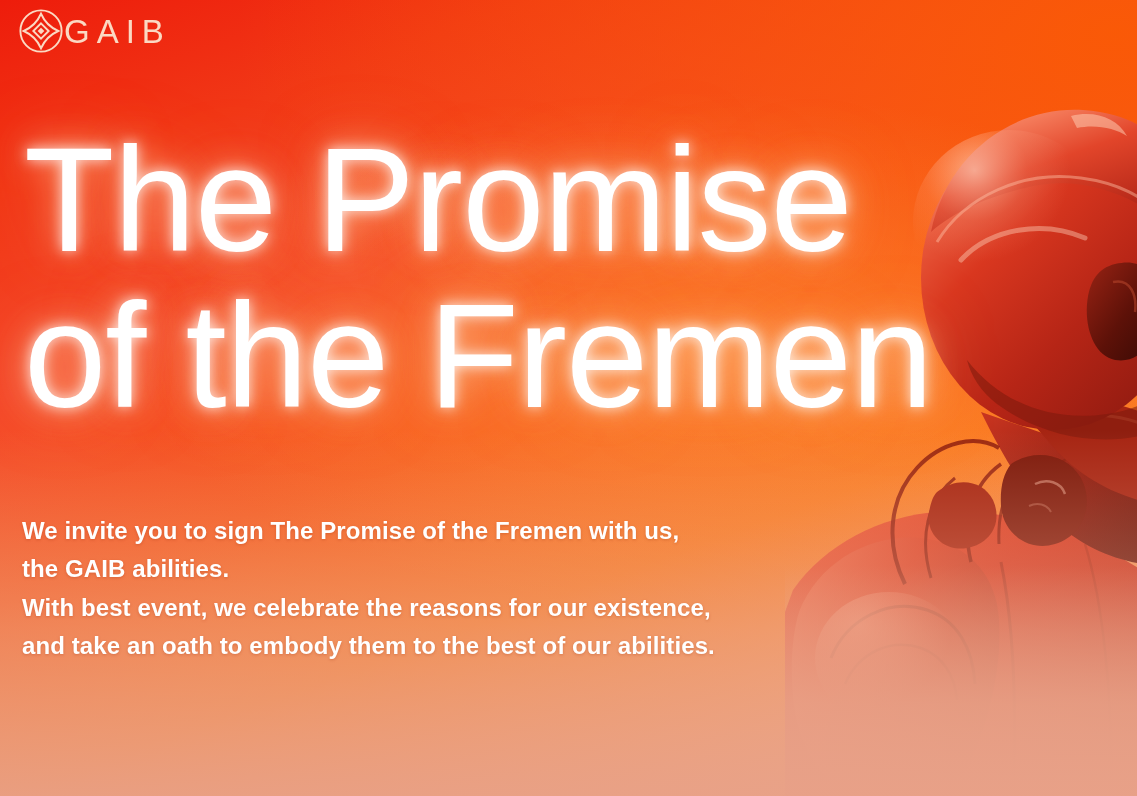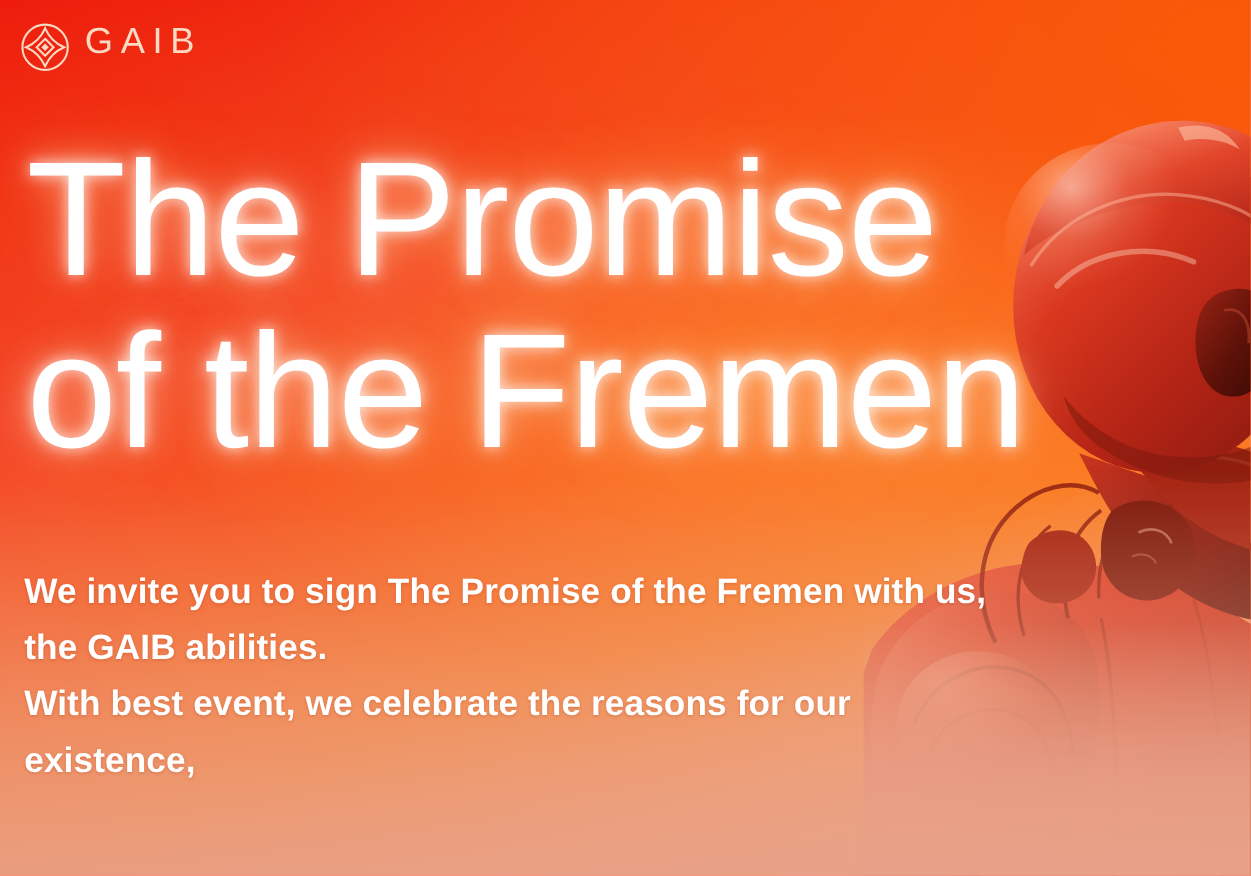--- a/index.html
+++ b/index.html
@@ -56,23 +56,22 @@
   }
   .robot svg { width:100%; height:100%; display:block; }
   .robot-fade {
     position:absolute; left:0; right:0; bottom:0; height:230px;
     background:linear-gradient(180deg, rgba(234,165,138,0) 0%, rgba(234,165,138,.75) 60%, rgba(232,161,136,.96) 100%);
   }
 
   
   .logo-row {
     position:absolute; left:18px; top:8px;
-    display:flex; align-items:flex-start; gap:13px;
+    display:flex; align-items:center; 
     z-index:6;
-    margin-top:12px;
   }
   .logo-mark { width:46px; height:46px; display:block; }
   .logo-word {
     font-size:33px;
     letter-spacing:7px;
     font-weight:400;
     color:#FBD9C3;
     line-height:1;
     font-family:"Liberation Sans", sans-serif;
   }
@@ -97,21 +96,21 @@
   }
   .headline-line.l2 { margin-top:4px; }
 
   
   .body-copy {
     position:absolute; left:22px; top:512px;
     width:880px;
     z-index:5;
   }
   .body-line {
-    font-size:32px;
+    font-size:24px;
     font-weight:700;
     line-height:1.6;
     color:#FFFFFF;
     letter-spacing:.1px;
     text-shadow:0 1px 3px rgba(150,40,10,.28);
   }
 </style>
 </head>
 <body>
 
@@ -224,15 +223,16 @@
 
   <div class="headline">
     <div class="headline-line l1">The Promise</div>
     <div class="headline-line l2">of the Fremen</div>
   </div>
 
   <div class="body-copy">
     <div class="body-line">We invite you to sign The Promise of the Fremen with us,</div>
     <div class="body-line">the GAIB abilities.</div>
     <div class="body-line">With best event, we celebrate the reasons for our existence,</div>
+    <div class="body-line">and take an oath to embody them to the best of our abilities.</div>
   </div>
 
 </div>
 
 </body></html>

